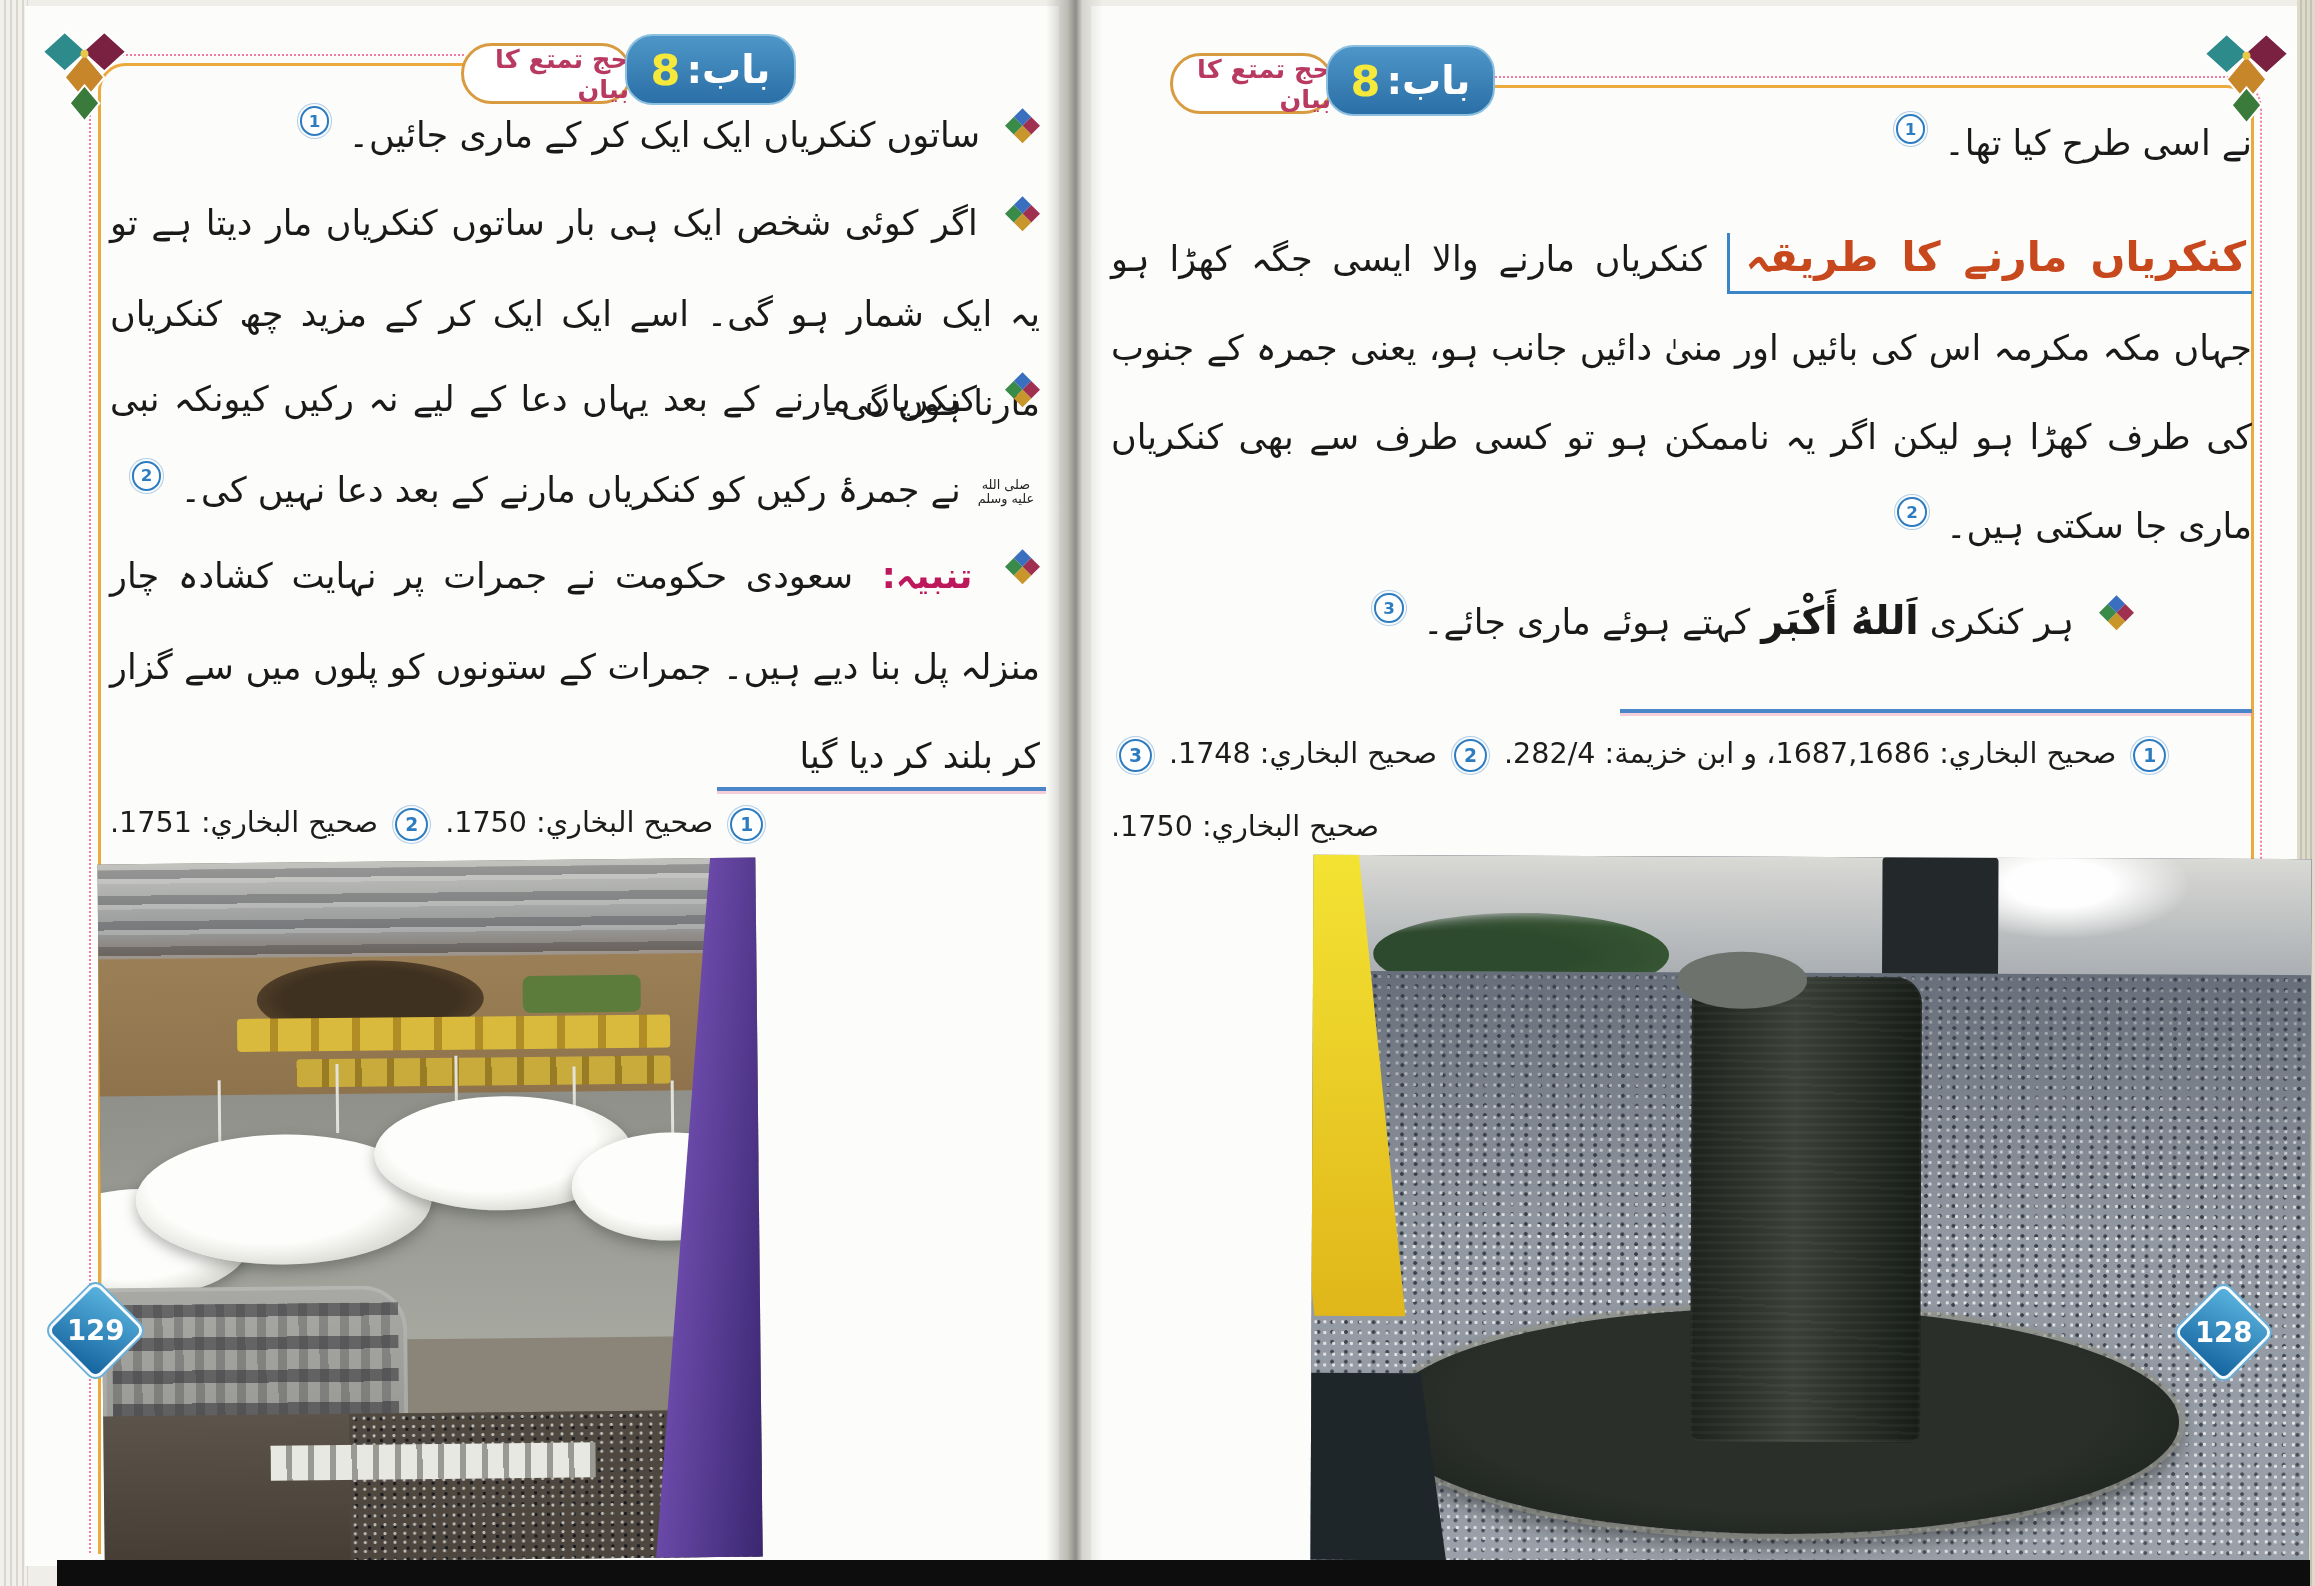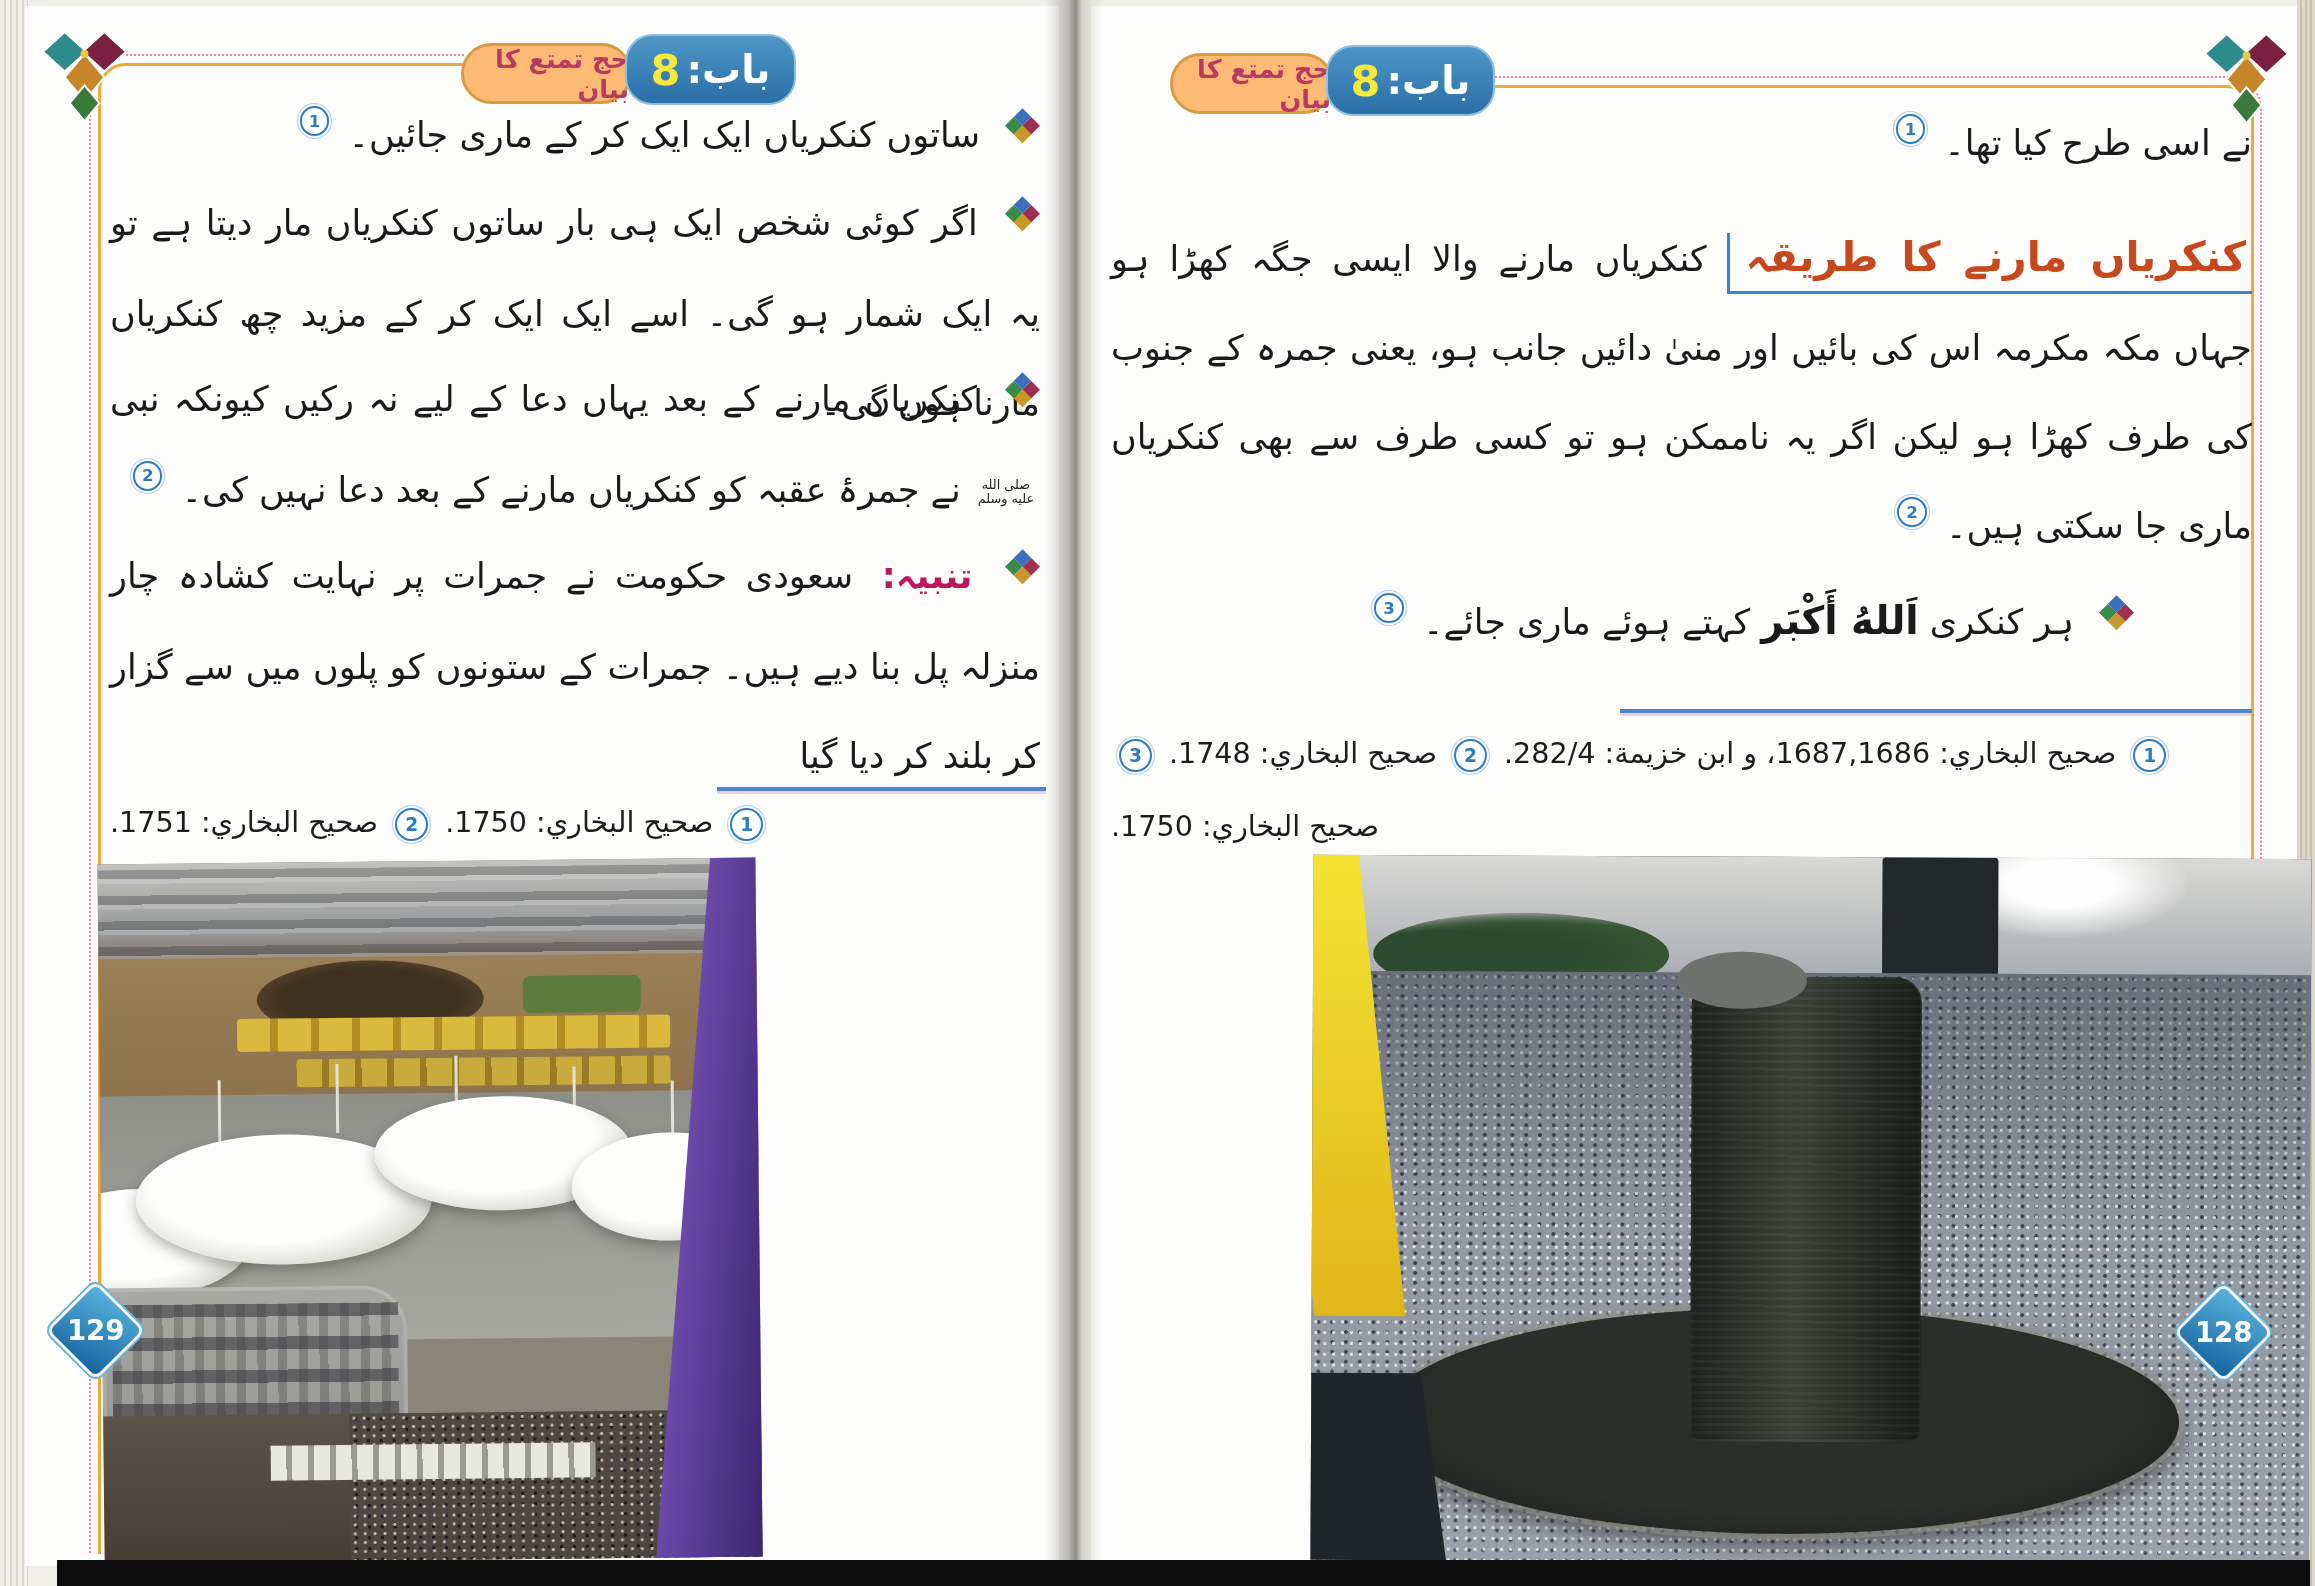--- a/index.html
+++ b/index.html
@@ -23,21 +23,21 @@
   .frame-left-in { left:98px; top:63px; width:366px; height:1491px;
     border-left:3.9px solid #eca93c; border-top:3.9px solid #eca93c; border-top-left-radius:27.6px; }
   .frame-left-out { left:89px; top:54px; width:375px; height:1500px;
     border-left:2px dotted #f07ca8; border-top:2px dotted #f07ca8; border-top-left-radius:33px; }
   .frame-right-in { left:1495px; top:85px; width:759px; height:1470px;
     border-right:3.9px solid #eca93c; border-top:3.9px solid #eca93c; border-top-right-radius:27.6px; }
   .frame-right-out { left:1495px; top:76px; width:767px; height:1479px;
     border-right:2px dotted #f07ca8; border-top:2px dotted #f07ca8; border-top-right-radius:33px; }
 
   
-  .pill { position:absolute; z-index:2; border-radius:984px; background:#fdba74; border:3px solid #d89b40;
+  .pill { position:absolute; z-index:2; border-radius:984px; background:#ffffff; border:3px solid #d89b40;
     display:flex; align-items:center; justify-content:center; direction:rtl;
     color:#b93a60; font-weight:bold; font-size:25.6px; }
   .pill-left { left:461px; top:43px; width:171px; height:61px; }
   .pill-right { left:1170px; top:53px; width:164px; height:61px; }
   .badge { position:absolute; z-index:2; border-radius:27.6px; border:2px solid #8cc0e0;
     background:linear-gradient(180deg,#4e96c8,#2a6fa6); display:flex; align-items:center; justify-content:center;
     direction:rtl; gap:5.9px; color:#ffffff; font-weight:bold; font-size:39px; }
   .badge-left { left:625px; top:34px; width:171px; height:71px; }
   .badge-right { left:1326px; top:45px; width:169px; height:71px; }
   .badge .num { color:#f6e93c; font-size:43px; }
@@ -222,21 +222,21 @@
           <polygon points="10,12 20,22 10,32 0,22" fill="#3a8a4a"></polygon>
           <polygon points="30,12 40,22 30,32 20,22" fill="#a03050"></polygon>
           <polygon points="20,22 30,32 20,42 10,32" fill="#c8962a"></polygon>
         </svg>
     </span>
     <span>کنکریاں مارنے کے بعد یہاں دعا کے لیے نہ رکیں کیونکہ نبی</span>
     <span class="honorific">
       <span>صلى الله</span><br>
       <span>عليه وسلم</span>
     </span>
-    <span>نے جمرۂ عقبہ کو کنکریاں مارنے کے بعد دعا نہیں کی۔</span>
+    <span>نے جمرۂ رکیں کو کنکریاں مارنے کے بعد دعا نہیں کی۔</span>
     <span class="fm sup">2</span>
   </div>
 
   <div class="para" style="left:110px;top:532px;width:930px">
     <span class="bullet-icon">
       <svg width="35" height="43" viewBox="0 0 40 48">
           <polygon points="20,2 30,12 20,22 10,12" fill="#3a6fc0"></polygon>
           <polygon points="10,12 20,22 10,32 0,22" fill="#3a8a4a"></polygon>
           <polygon points="30,12 40,22 30,32 20,22" fill="#a03050"></polygon>
           <polygon points="20,22 30,32 20,42 10,32" fill="#c8962a"></polygon>

